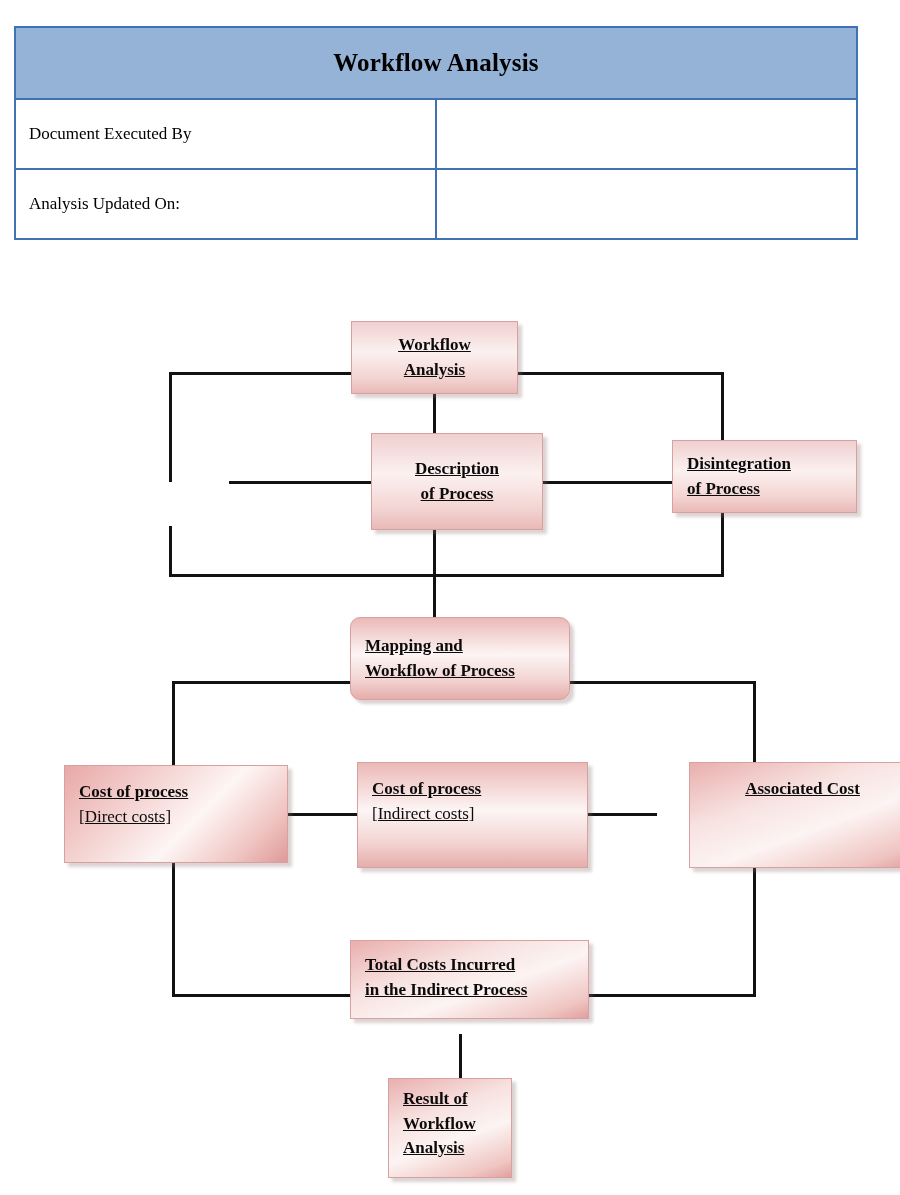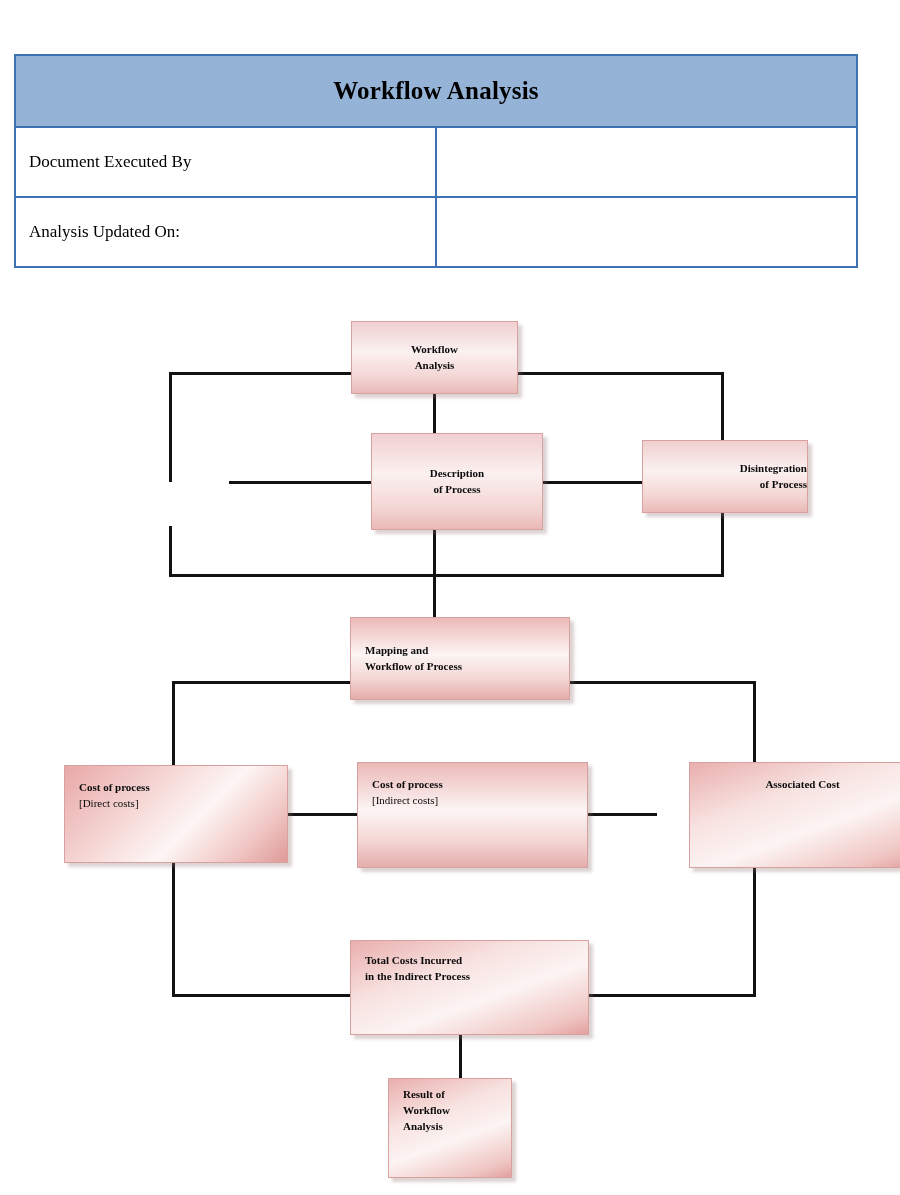--- a/index.html
+++ b/index.html
@@ -17,21 +17,20 @@
   }
 
   
   .info-table {
     position: absolute;
     left: 14px;
     top: 26px;
     width: 844px;
     border-collapse: collapse;
     table-layout: fixed;
-    margin-top: 28px;
   }
   .info-table td {
     border: 2px solid #3F72B5;
     padding: 0;
     background: #ffffff;
   }
   .info-title {
     background: #95B3D7 !important;
     text-align: center;
     vertical-align: middle;
@@ -74,23 +73,24 @@
   .node {
     position: absolute;
     box-sizing: border-box;
     border: 1.5px solid #D9A0A0;
     box-shadow: 4px 4px 3px rgba(140,110,110,0.30);
     display: flex;
     flex-direction: column;
     justify-content: center;
     color: #0b0b0b;
     font-weight: bold;
-    font-size: 11px;
+    font-size: 17px;
     line-height: 1.45;
     z-index: 5;
+    text-decoration: underline;
   }
   .node .ln { display: block; white-space: nowrap; }
   .node .ln.reg { font-weight: normal; }
 
   
   .g-soft {
     background: linear-gradient(180deg, #F0CFCF 0%, #FBF1F0 42%, #F3D5D3 78%, #E9B9B7 100%);
   }
   .g-diag {
     background: linear-gradient(135deg, #E8A8A8 0%, #F4D3D1 32%, #FDF6F5 58%, #F0C6C3 82%, #DE9A98 100%);
@@ -169,45 +169,45 @@
     <span class="ln">Workflow</span>
     <span class="ln">Analysis</span>
   </div>
 
 
   <div class="node g-soft ctr" style="left:371px; top:433px; width:172px; height:97px;">
     <span class="ln">Description</span>
     <span class="ln">of Process</span>
   </div>
 
-  <div class="node g-soft pad-l" style="left:642px; top:440px; width:166px; height:73px;align-items:flex-end;">
+  <div class="node g-soft pad-l" style="left:672px; top:440px; width:185px; height:73px;">
     <span class="ln">Disintegration</span>
     <span class="ln">of Process</span>
   </div>
 
-  <div class="node g-vert pad-l" style="left:350px; top:617px; width:220px; height:83px;">
+  <div class="node g-vert pad-l" style="left:350px; top:617px; width:220px; height:83px;border-radius:10px;">
     <span class="ln">Mapping and</span>
     <span class="ln">Workflow of Process</span>
   </div>
 
   <div class="node g-diag pad-l" style="left:64px; top:765px; width:224px; height:98px; justify-content:flex-start; padding-top:14px;">
     <span class="ln">Cost of process</span>
     <span class="ln reg">[Direct costs]</span>
   </div>
 
   <div class="node g-vert pad-l" style="left:357px; top:762px; width:231px; height:106px; justify-content:flex-start; padding-top:14px;">
     <span class="ln">Cost of process</span>
     <span class="ln reg">[Indirect costs]</span>
   </div>
 
   <div class="node g-diag2 ctr" style="left:689px; top:762px; width:227px; height:106px; justify-content:flex-start; padding-top:14px;">
     <span class="ln">Associated Cost</span>
   </div>
 
-  <div class="node g-diag2 pad-l" style="left:350px; top:940px; width:239px; height:95px; justify-content:flex-start; padding-top:12px;">
+  <div class="node g-diag2 pad-l" style="left:350px; top:940px; width:239px; height:79px; justify-content:flex-start; padding-top:12px;">
     <span class="ln">Total Costs Incurred</span>
     <span class="ln">in the Indirect Process</span>
   </div>
 
   <div class="node g-diag2 pad-l" style="left:388px; top:1078px; width:124px; height:100px; justify-content:flex-start; padding-top:8px;">
     <span class="ln">Result of</span>
     <span class="ln">Workflow</span>
     <span class="ln">Analysis</span>
   </div>
 

